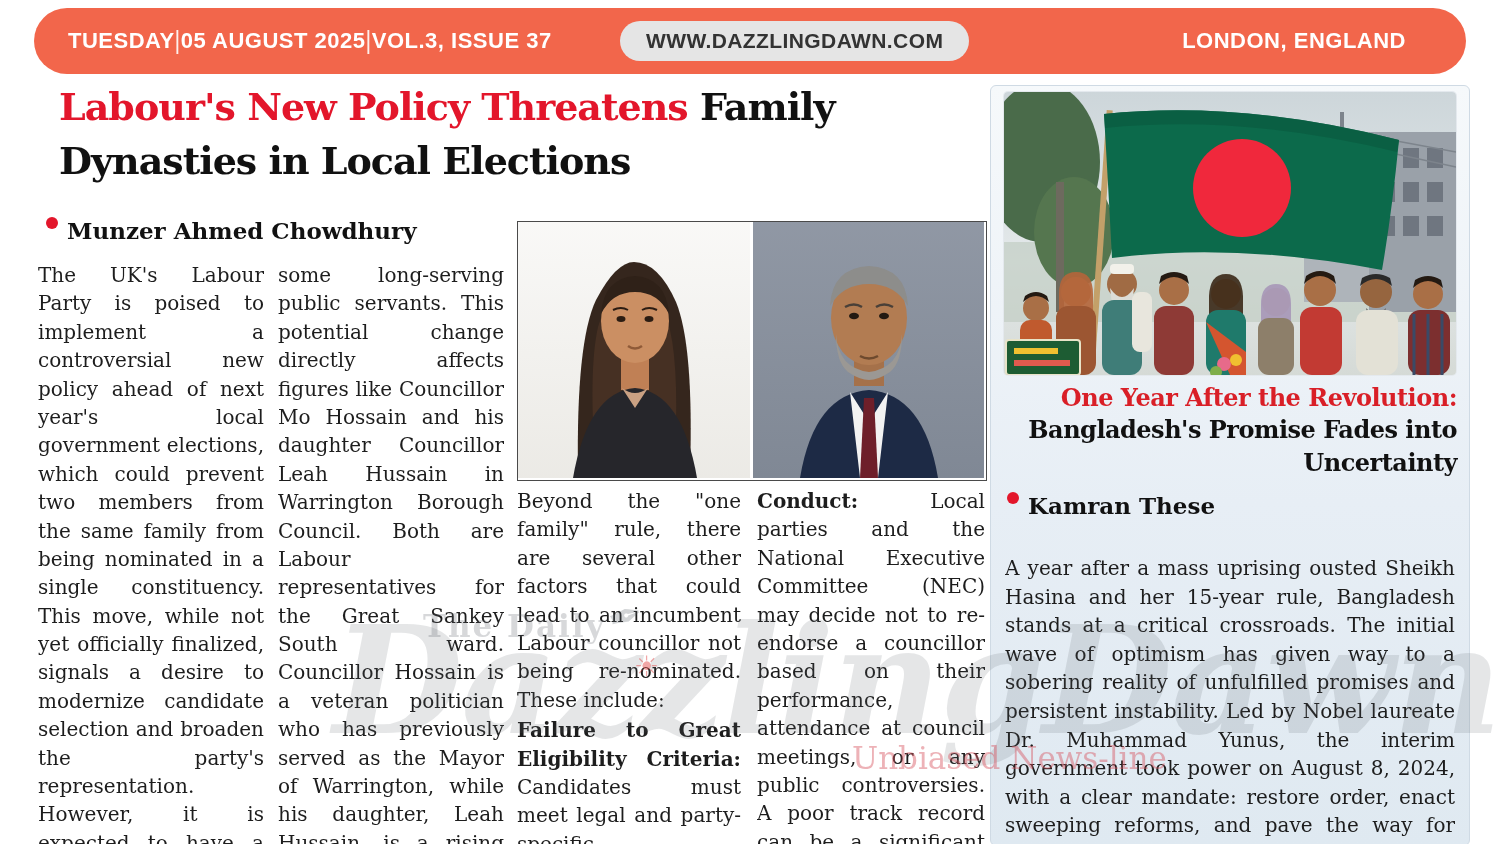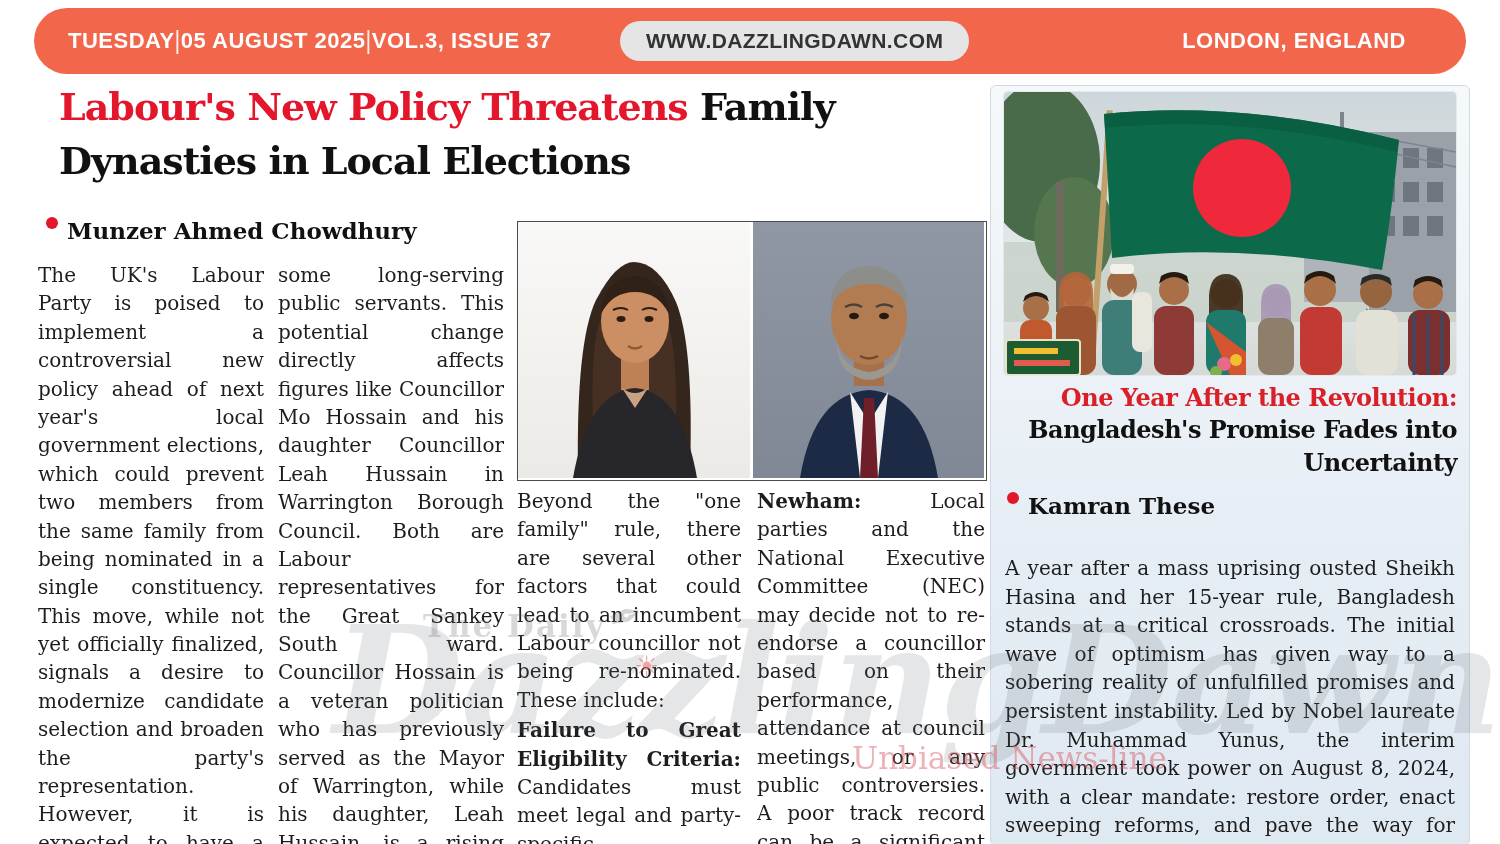--- a/index.html
+++ b/index.html
@@ -97,21 +97,21 @@
         <p><span>The UK's Labour Party is poised to implement a controversial new policy ahead of next year's local government elections, which could prevent two members from the same family from being nominated in a single constituency. This move, while not yet officially finalized, signals a desire to modernize candidate selection and broaden the party's representation. However, it is expected to have a significant impact on many incumbent councillors, particularly within the British-Bangladeshi community where family members often serve together. Under the proposed policy, if two family members (such as spouses, siblings, or a parent and child) currently hold council seats in the same</span></p>
       </div>
     <div class="col col2">
         <p><span>some long-serving public servants. This potential change directly affects figures like Councillor Mo Hossain and his daughter Councillor Leah Hussain in Warrington Borough Council. Both are Labour representatives for the Great Sankey South ward. Councillor Hossain is a veteran politician who has previously served as the Mayor of Warrington, while his daughter, Leah Hussain, is a rising figure in local politics. Similarly, in London's Newham Council, the policy would challenge the positions of Councillor Rahima Rahman and her husband Councillor Mujibur Rahman Jashim. Both have been repeatedly elected as Labour councillors, with Rahima Rahman having held her position as head</span></p>
       </div>
     <div class="col col3">
         <p><span>Beyond the "one family" rule, there are several other factors that could lead to an incumbent Labour councillor not being re-nominated. These include:</span></p>
         <p><span class="bold">Failure to Great Eligibility Criteria:</span><span> Candidates must meet legal and party-specific requirements. This includes being a fully paid-up member of the Labour Party for a continuous period (often 12</span></p>
       </div>
     <div class="col col4">
-        <p><span class="bold">Newham:</span><span> Local parties and the National Executive Committee (NEC) may decide not to re-endorse a councillor based on their performance, attendance at council meetings, or any public controversies. A poor track record can be a significant hurdle to re-selection.</span></p>
+        <p><span class="bold">Conduct:</span><span> Local parties and the National Executive Committee (NEC) may decide not to re-endorse a councillor based on their performance, attendance at council meetings, or any public controversies. A poor track record can be a significant hurdle to re-selection.</span></p>
       </div>
 
     <div class="photo">
       <svg width="466" height="256" viewBox="0 0 466 256">
 
         <g>
           <rect x="0" y="0" width="232" height="256" fill="#f3f2ef"></rect>
           <rect x="0" y="0" width="232" height="256" fill="url(#gw)" opacity="0.5"></rect>
           <path d="M60 250 Q58 120 78 78 Q98 40 116 40 Q140 40 158 80 Q176 124 172 250 Z" fill="#35261d"></path>
           <path d="M78 250 Q70 150 80 105 Q90 70 116 66 Q144 70 152 108 Q162 152 156 250 Z" fill="#463023"></path>

